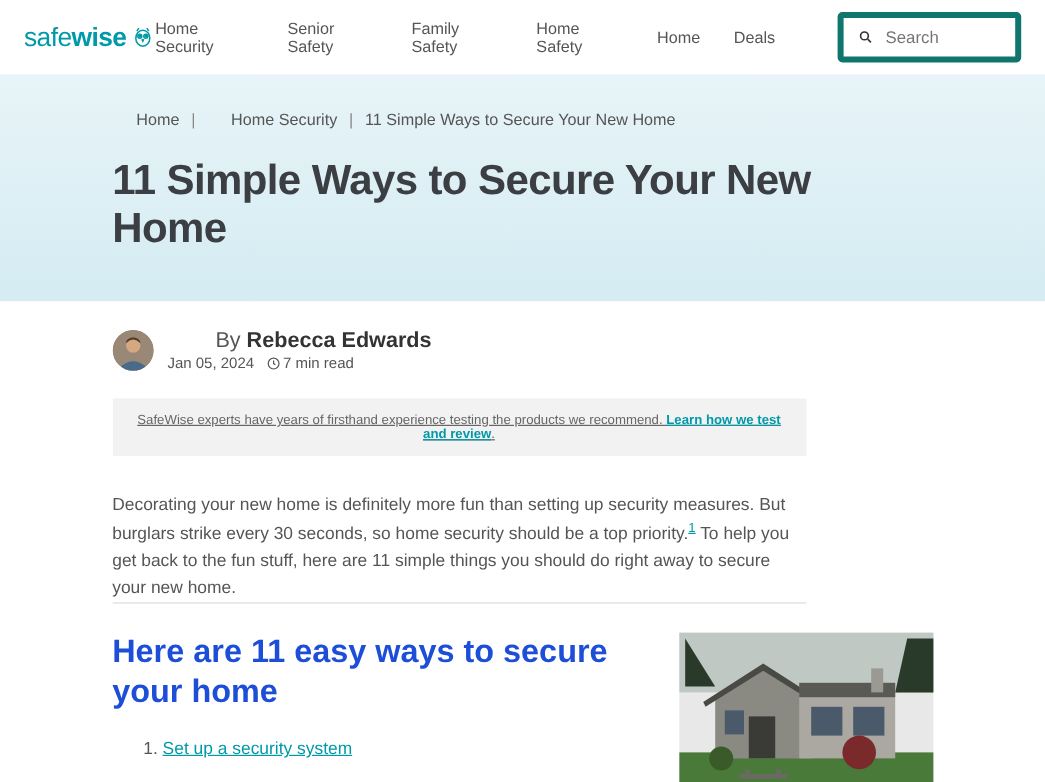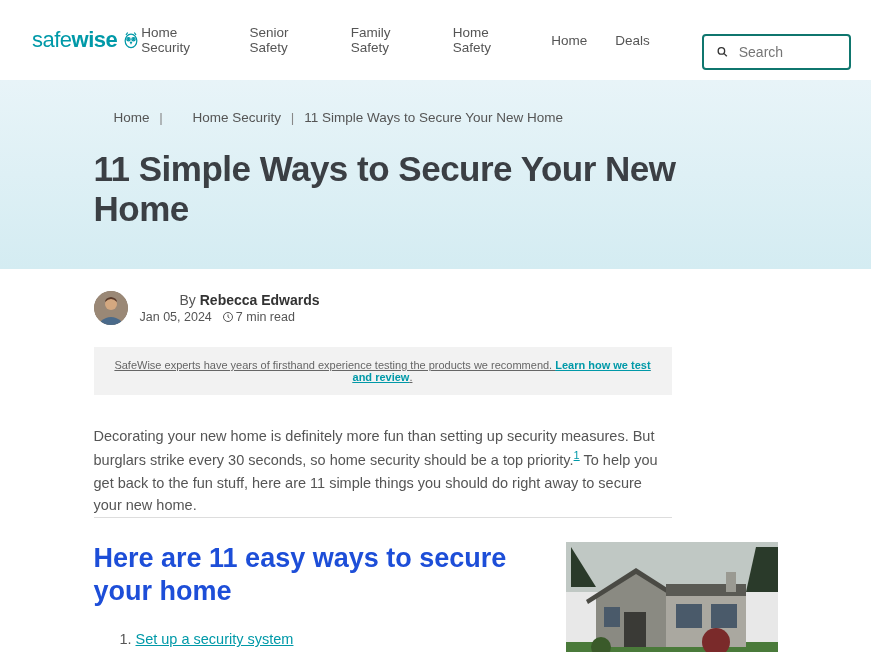--- a/index.html
+++ b/index.html
@@ -1,38 +1,38 @@
 <!DOCTYPE html>
 <html><head>
 <meta charset="utf-8">
 <style>
 * { box-sizing: border-box; margin: 0; padding: 0; }
 body { font-family: -apple-system, BlinkMacSystemFont, "Segoe UI", Arial, sans-serif; color: #333; width: 871px; background: #fff; }
 .header { display: flex; align-items: center; padding: 10px 20px; background: #fff; }
 .logo { display: flex; align-items: center; gap: 4px; margin-right: auto; }
-.logo-text { font-size: 22px; font-weight: 600; letter-spacing: -0.5px; margin-left: 12px; }
+.logo-text { font-size: 22px; font-weight: 600; letter-spacing: -0.5px; }
 .logo-safe { color: #0099a8; font-weight: 400; }
 .logo-wise { color: #0099a8; font-weight: 700; }
 .owl { width: 20px; height: 20px; }
 .nav { display: flex; gap: 28px; align-items: center; }
 .nav a { color: #555; text-decoration: none; font-size: 13.5px; cursor: pointer; }
-.search-box { display: flex; align-items: center; border: 2px solid #0f766e; border-radius: 4px; padding: 8px 12px; margin-left: 24px; width: 162px; margin-top: 24px; }
+.search-box { display: flex; align-items: center; border: 5px solid #0f766e; border-radius: 4px; padding: 8px 12px; margin-left: 24px; width: 162px; }
 .search-box svg { width: 16px; height: 16px; margin-right: 10px; }
 .search-box input { border: none; outline: none; font-size: 14px; width: 100%; color: #555; }
 .hero { background: linear-gradient(to bottom, #e8f4f8, #d4ecf2); padding: 30px 0 40px; }
 .hero-inner { max-width: 724px; margin: 0 auto; padding: 0 20px; }
 .breadcrumb { font-size: 13.5px; color: #555; margin-bottom: 24px; }
 .breadcrumb a { color: #555; text-decoration: none; padding-left: 20px; }
 .breadcrumb .sep { margin: 0 6px; color: #888; }
 .page-title { font-size: 35px; font-weight: 700; color: #3b3f44; letter-spacing: -0.5px; }
 .content { max-width: 724px; margin: 0 auto; padding: 22px 20px; }
 .author-row { display: flex; align-items: center; gap: 12px; margin-bottom: 22px; }
 .avatar { width: 34px; height: 34px; border-radius: 50%; background: #8a7a6a; display: flex; align-items: center; justify-content: center; overflow: hidden; }
 .avatar svg { width: 34px; height: 34px; }
-.author-text { font-size: 14px; color: #333; padding-left: 40px; }
+.author-text { font-size: 18px; color: #333; padding-left: 40px; }
 .author-text .by { color: #555; }
 .author-text .name { font-weight: 700; }
 .meta { font-size: 12.5px; color: #555; margin-top: 2px; display: flex; gap: 10px; }
 .meta .clock { display: inline-flex; align-items: center; gap: 2px; }
 .disclaimer { background: #f2f2f2; text-align: center; font-size: 11px; color: #666; padding: 12px 20px; margin: 0 0 30px; width: 578px; text-decoration: underline; }
 .disclaimer a { color: #0099a8; text-decoration: underline; font-weight: 600; }
 .intro { font-size: 14.5px; line-height: 1.55; color: #555; width: 578px; }
 .intro .sup { color: #0099a8; text-decoration: underline; font-size: 11px; vertical-align: super; }
 .divider { border: none; border-top: 1px solid #ddd; margin-bottom: 24px; width: 578px; }
 .ways-section { display: flex; gap: 20px; }

